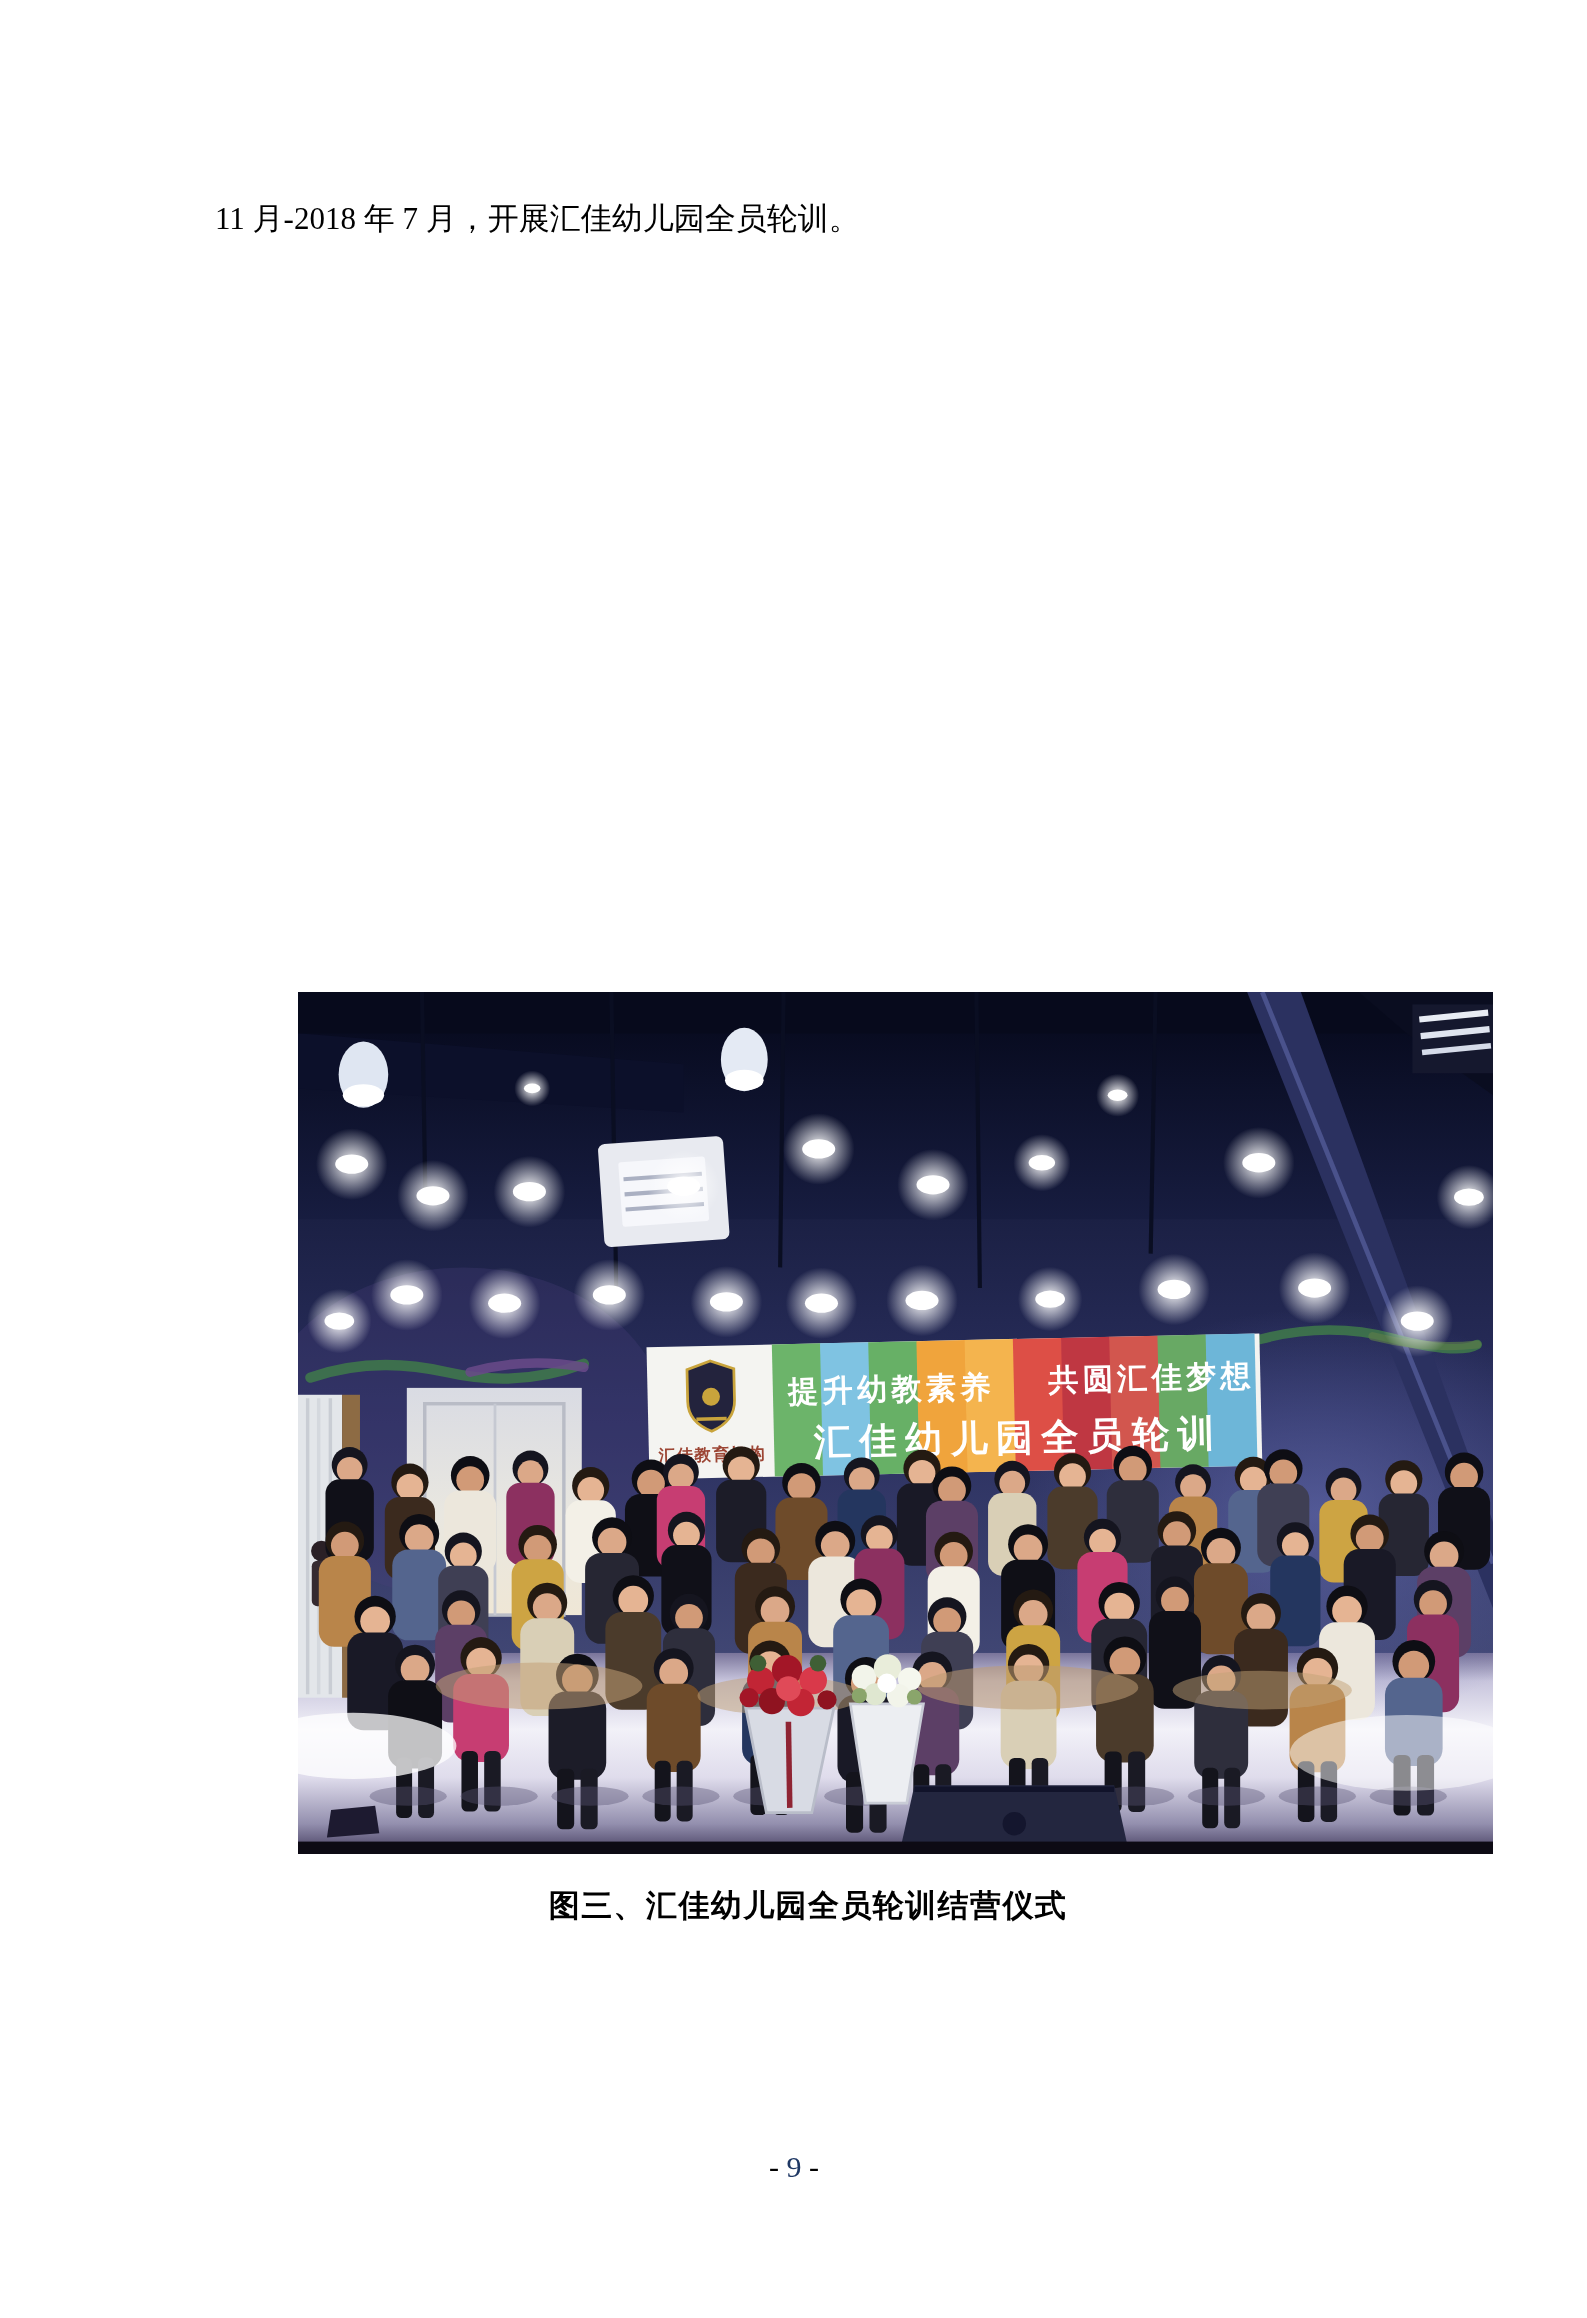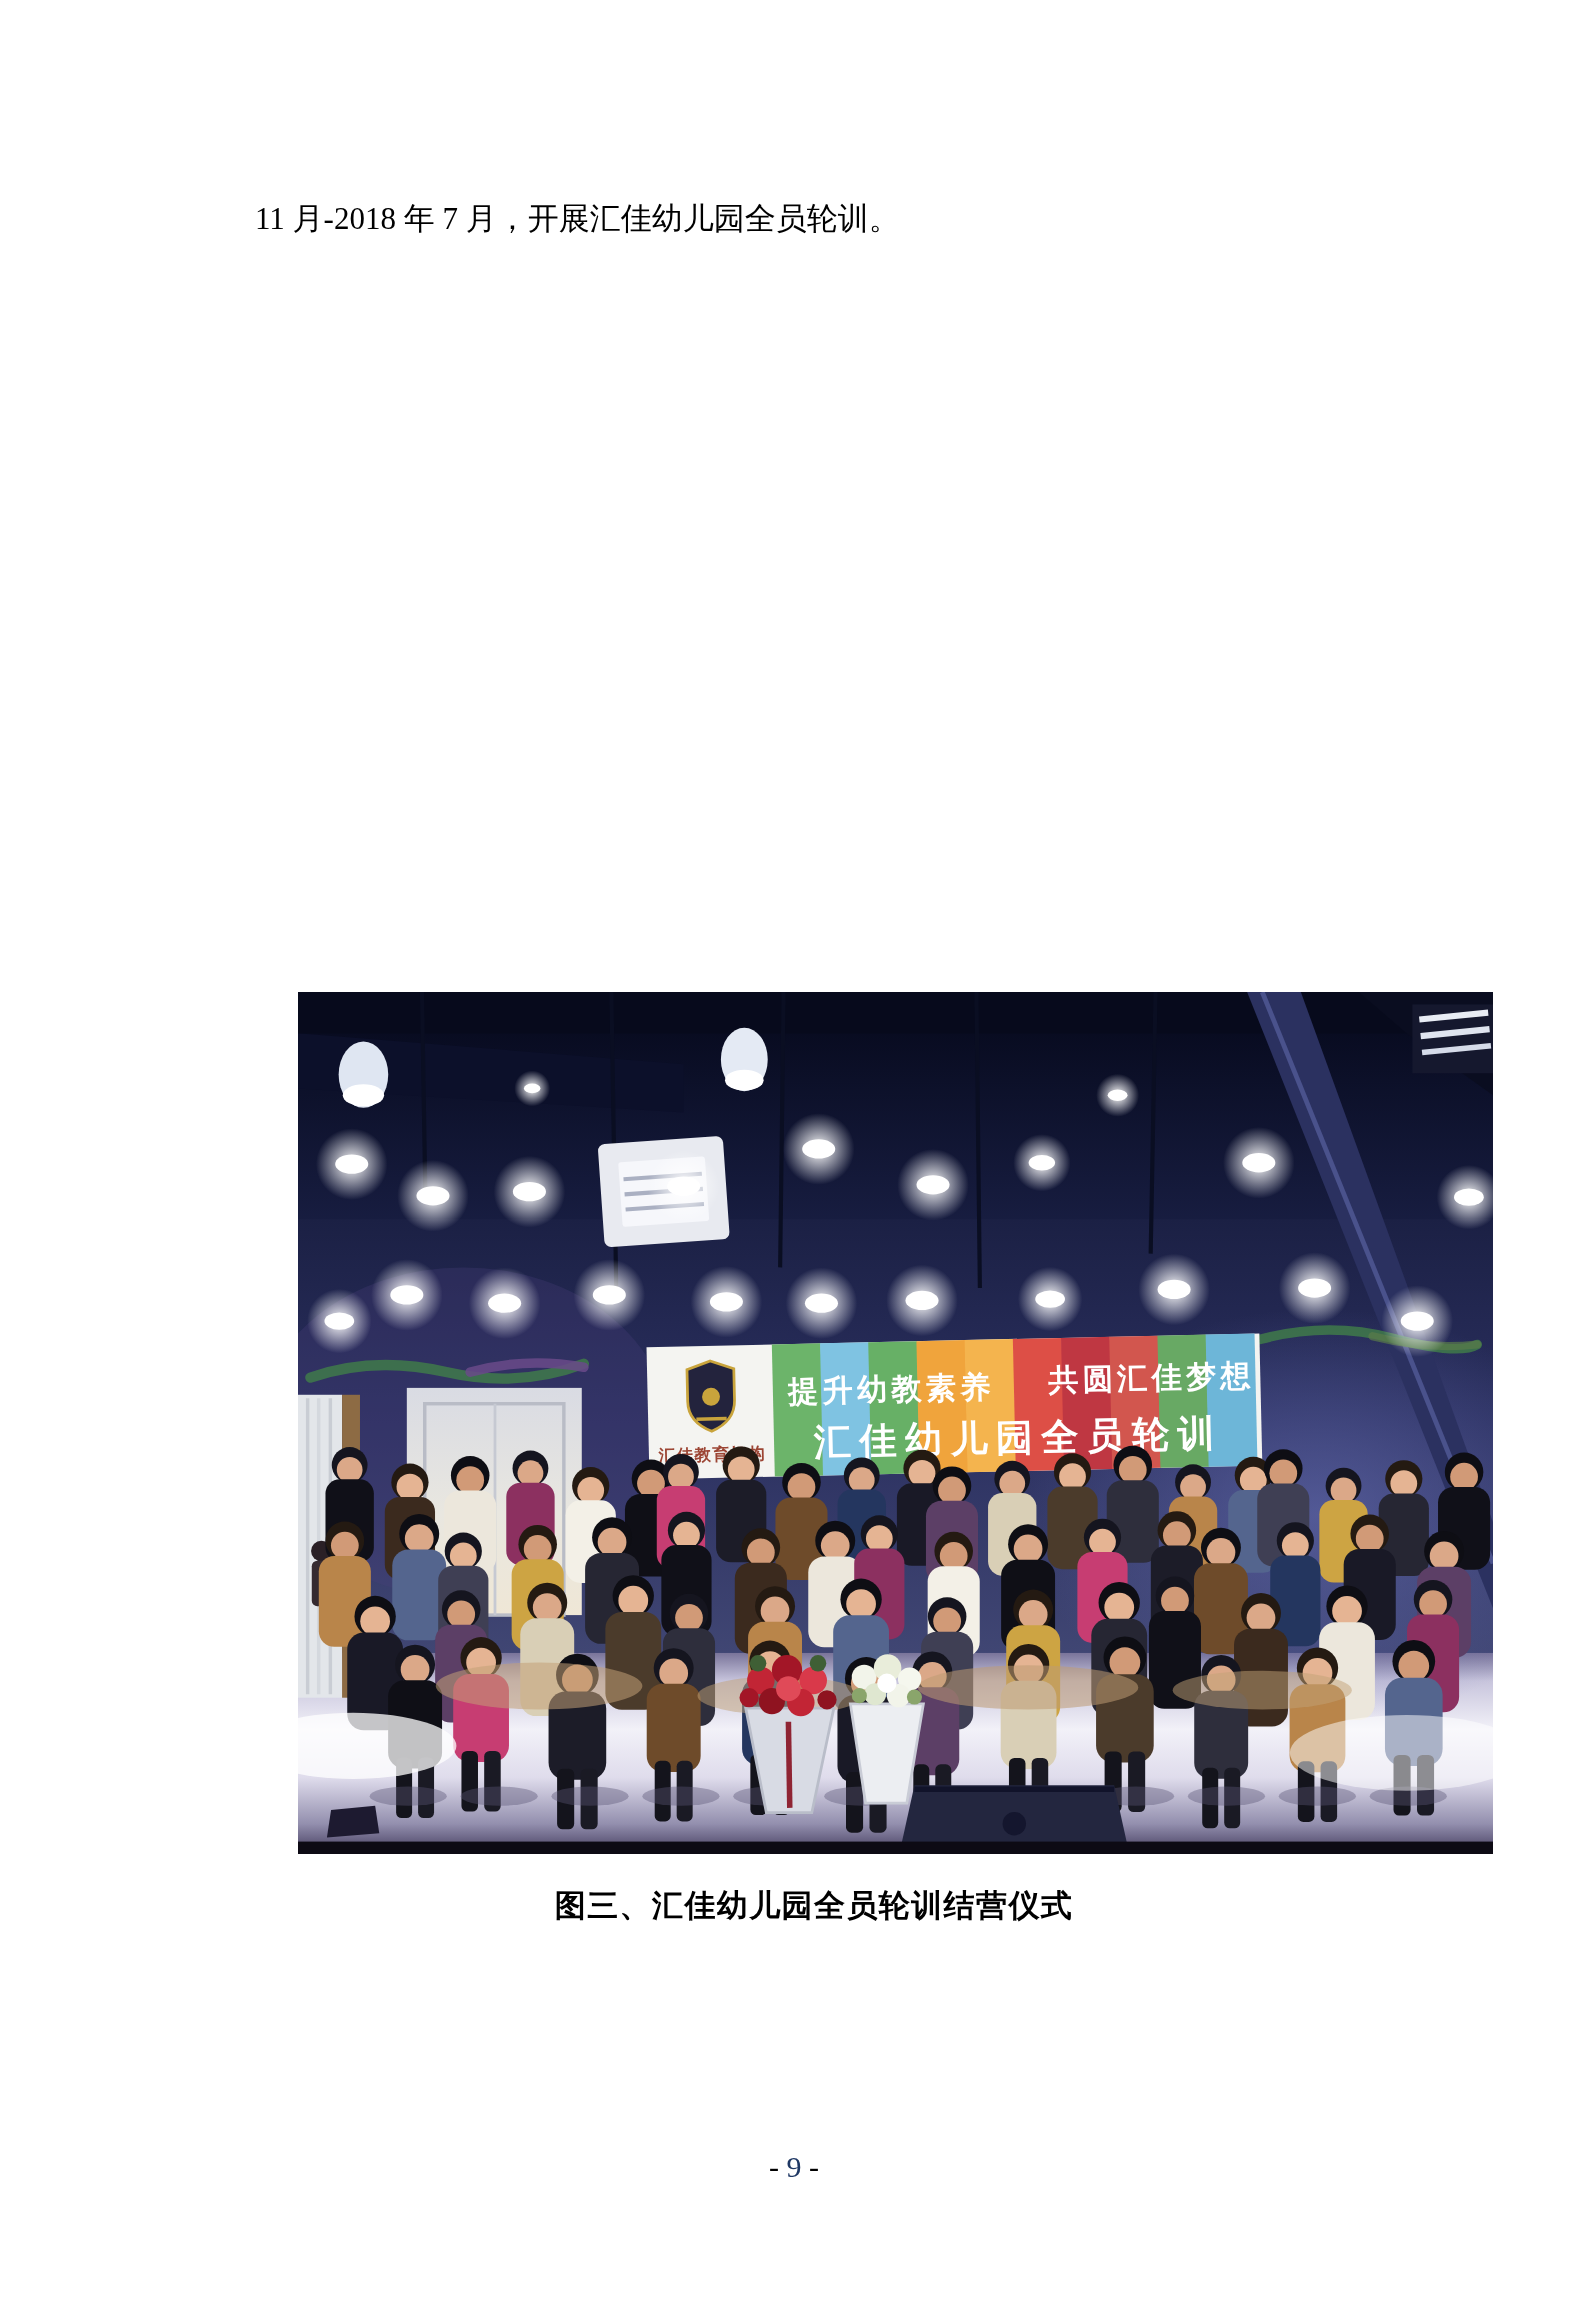--- a/index.html
+++ b/index.html
@@ -1,24 +1,24 @@
 <!DOCTYPE html>
 <html style="font-size:11px"><head>
 <meta charset="utf-8">
 <style>
   html,body{margin:0;padding:0;background:#888;}
   .page{position:relative;width:1588px;height:2319px;background:#ffffff;overflow:hidden;
         font-family:"Liberation Serif","DejaVu Serif",serif;color:#000;}
   .body-text{position:absolute;left:215px;top:185px;width:1158px;
-             font-size:31px;line-height:67px;text-align:justify;text-justify:inter-character;margin-left:40px;}
+             font-size:31px;line-height:67px;text-align:justify;text-justify:inter-character;}
   .body-text p{margin:0;}
   .body-text p.indent{text-indent:63px;}
   .photo-wrap{position:absolute;left:298px;top:992px;width:1195px;height:862px;background:#141838;}
   .photo-wrap svg{display:block;width:100%;height:100%;}
-  .caption{position:absolute;left:222px;top:1885px;width:1184px;text-align:center;
+  .caption{position:absolute;left:216px;top:1885px;width:1184px;text-align:center;
            font-weight:bold;font-size:31px;letter-spacing:1.4px;}
   .footer{position:absolute;left:0;top:2150px;width:100%;text-align:center;font-size:30px;}
   .footer .num{color:#1f3864;}
   .bannertxt{font-family:"Liberation Sans","DejaVu Sans",sans-serif;font-weight:bold;fill:#ffffff;}
   .logotxt{font-family:"Liberation Sans","DejaVu Sans",sans-serif;font-weight:bold;fill:#9c4534;}
 </style>
 </head>
 <body>
 
 <div class="page">

